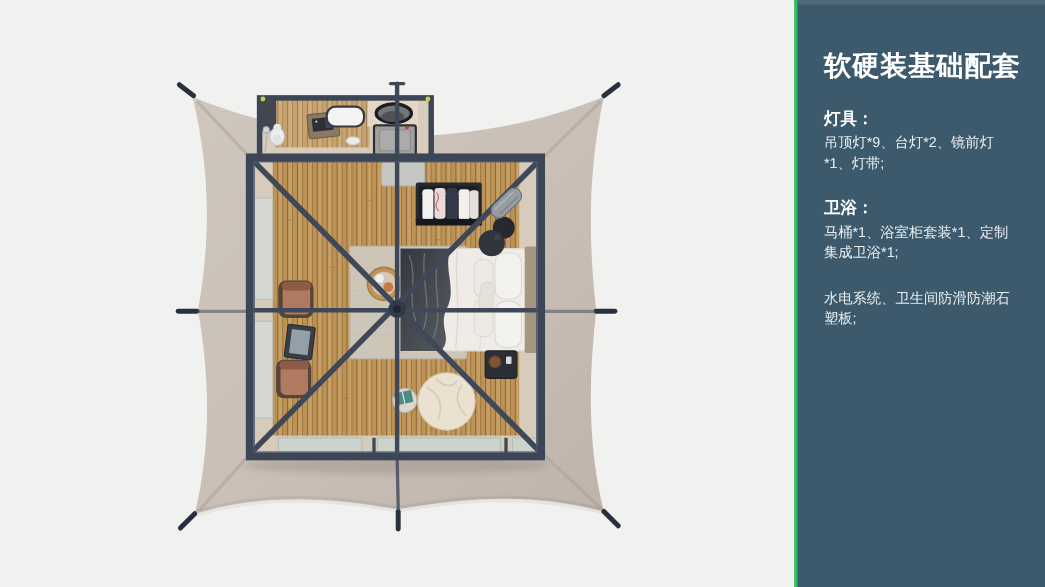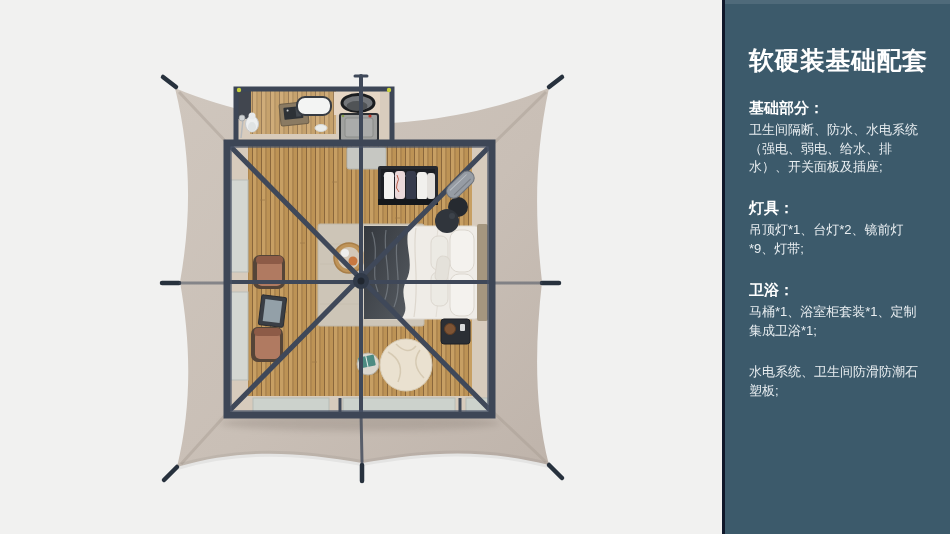--- a/index.html
+++ b/index.html
@@ -19,21 +19,21 @@
   body{
     width:950px;height:534px;overflow:hidden;display:flex;
     font-family:"Liberation Sans","DejaVu Sans",sans-serif;
     background:var(--page_bg);
   }
   .stage{position:relative;width:722px;height:534px;background:var(--page_bg);}
   .stage svg{position:absolute;left:0;top:0;}
   .panel{
     width:228px;height:534px;box-sizing:border-box;
     background:var(--panel_bg);
-    border-left:3px solid #0f172a;
+    border-left:3px solid #22c55e;
     box-shadow:inset 0 4px 0 rgba(255,255,255,.10);
     padding:46px 22px 0 24px;
     color:#fff;
   }
   .panel-title{
     margin:0 0 24px 0;font-size:25px;line-height:1.15;font-weight:700;
     letter-spacing:.5px;color:#ffffff;white-space:nowrap;
   }
   .spec{margin:0 0 22px 0;}
   .spec h2{margin:0 0 3px 0;font-size:15px;font-weight:700;color:#ffffff;}
@@ -271,31 +271,27 @@
     <rect x="444" y="178" width="33" height="14" rx="7" fill="#969ca4" stroke="#6d727a"></rect>
     <line x1="449" y1="182" x2="472" y2="182" stroke="#b9bec4" stroke-width="1"></line>
     <line x1="449" y1="188" x2="472" y2="188" stroke="#7a7f86" stroke-width="1"></line>
   </g>
 </svg>
 </div>
 
 <aside class="panel">
   <h1 class="panel-title">软硬装基础配套</h1>
 
-  <section class="spec">
-    <h2>基础部分：</h2>
-    <p>卫生间隔断、防水、水电系统（强电、弱电、给水、排水）、开关面板及插座;</p>
-  </section>
 
   <section class="spec">
   </section>
 
   <section class="spec">
     <h2>灯具：</h2>
-    <p>吊顶灯*1、台灯*2、镜前灯*9、灯带;</p>
+    <p>吊顶灯*9、台灯*2、镜前灯*1、灯带;</p>
   </section>
 
   <section class="spec">
     <h2>卫浴：</h2>
     <p>马桶*1、浴室柜套装*1、定制集成卫浴*1;</p>
   </section>
 
   <section class="spec">
     <p>水电系统、卫生间防滑防潮石塑板;</p>
   </section>

